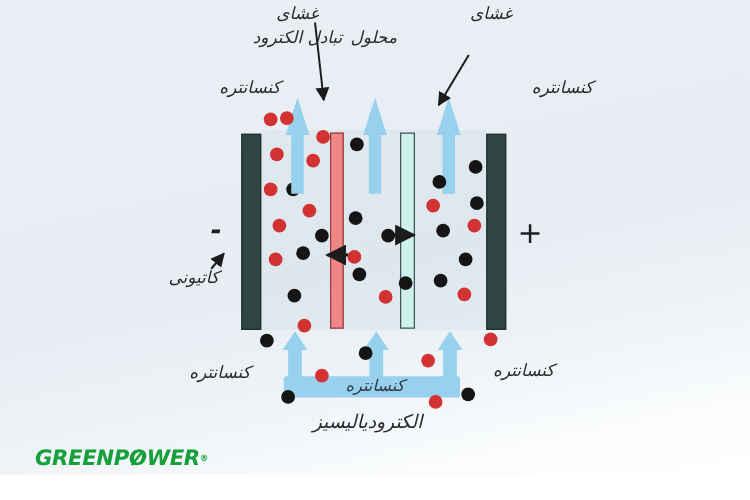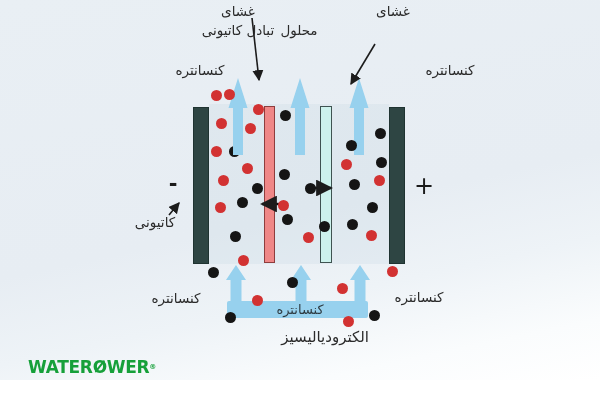--- a/index.html
+++ b/index.html
@@ -1,19 +1,20 @@
 <!DOCTYPE html>
 <html lang="fa"><head>
 <meta charset="utf-8">
 <style>
   html,body{margin:0;padding:0;}
   body{font-family:"DejaVu Sans","Liberation Sans",sans-serif;}
   #scene{
     position:relative;width:600px;height:380px;overflow:hidden;
     background:linear-gradient(168deg,#e9eff4 0%,#e7edf3 55%,#eef3f7 72%,#fafcfd 88%,#ffffff 100%);
+    font-style:italic;
   }
   .lbl{
     position:absolute;text-align:center;color:var(--txt);
     font-size:13.5px;line-height:19px;direction:rtl;white-space:nowrap;z-index:6;
   }
   .sign{position:absolute;color:#1b1b1b;z-index:6;text-align:center;}
   .interior{position:absolute;left:209px;top:104px;width:180px;height:160px;
     background:rgba(203,218,228,0.30);z-index:1;}
   .electrode{position:absolute;width:16px;background:var(--elec);
     border:1.5px solid #1f3331;box-sizing:border-box;z-index:2;}
@@ -24,21 +25,21 @@
   .dot.cation{background:var(--cation);}
   .dot.anion{background:var(--anion);}
   #dots-under{position:absolute;inset:0;z-index:3;}
   #overlay{position:absolute;inset:0;z-index:4;pointer-events:none;}
   #dots-over{position:absolute;inset:0;z-index:5;}
   .blue{fill:var(--blue);}
   .manifold-label{
     position:absolute;left:256px;top:301px;width:88px;height:17px;
     font-size:13px;line-height:17px;color:#2e3b42;text-align:center;direction:rtl;z-index:6;white-space:nowrap;
   }
-  .title{position:absolute;left:219px;top:328px;width:150px;text-align:right;
+  .title{position:absolute;left:219px;top:328px;width:150px;text-align:center;
     font-size:15px;color:var(--txt);direction:rtl;z-index:6;white-space:nowrap;}
   .logo{position:absolute;left:28px;top:357px;z-index:6;}
   .logo-brand{
     font-size:17px;font-weight:bold;letter-spacing:-0.3px;color:var(--green);
     line-height:20px;white-space:nowrap;
   }
   .logo-o{position:relative;display:inline-block;}
   .o-slash{position:absolute;left:50%;top:50%;width:2.2px;height:15px;
     background:var(--green);transform:translate(-50%,-54%) rotate(38deg);border-radius:1px;}
   .logo-reg{font-size:7px;vertical-align:top;color:var(--green);font-weight:bold;}
@@ -124,37 +125,37 @@
       <div class="dot anion" style="left: 366.5px; top: 201.5px;"></div>
       <div class="dot anion" style="left: 229.5px; top: 230.5px;"></div>
       <div class="dot anion" style="left: 207.5px; top: 266.5px;"></div>
       <div class="dot anion" style="left: 286.5px; top: 276.5px;"></div>
       <div class="dot anion" style="left: 224.5px; top: 311.5px;"></div>
       <div class="dot anion" style="left: 368.5px; top: 309.5px;"></div>
     </div>
 
   <div class="lbl" style="left:185px;top:2px;width:106px;">
     <div>غشای</div>
-    <div>تبادل کاتیونی</div>
+    <div>تبادل الکترود</div>
   </div>
   <div class="lbl" style="left:251px;top:21px;width:96px;">
     <div>محلول</div>
   </div>
   <div class="lbl" style="left:344px;top:2px;width:98px;">
     <div>غشای</div>
   </div>
   <div class="lbl" style="left:155px;top:61px;width:90px;">کنسانتره</div>
   <div class="lbl" style="left:404px;top:61px;width:92px;">کنسانتره</div>
 
   <div class="sign" style="left:163px;top:172px;width:20px;font-size:21px;font-weight:bold;">-</div>
   <div class="sign" style="left:410px;top:172px;width:28px;font-size:24px;">+</div>
   <div class="lbl" style="left:118px;top:213px;width:74px;">کاتیونی</div>
 
   <div class="lbl" style="left:131px;top:289px;width:90px;">کنسانتره</div>
   <div class="lbl" style="left:372px;top:288px;width:94px;">کنسانتره</div>
   <div class="manifold-label">کنسانتره</div>
   <div class="title">الکترودیالیسیز</div>
 
   <div class="logo">
-    <div class="logo-brand"><span>WATER</span><span class="logo-o"><span>O</span><span class="o-slash"></span></span><span>WER</span><span class="logo-reg">®</span></div>
+    <div class="logo-brand"><span>GREENP</span><span class="logo-o"><span>O</span><span class="o-slash"></span></span><span>WER</span><span class="logo-reg">®</span></div>
   </div>
 
 </div>
 
 </body></html>

